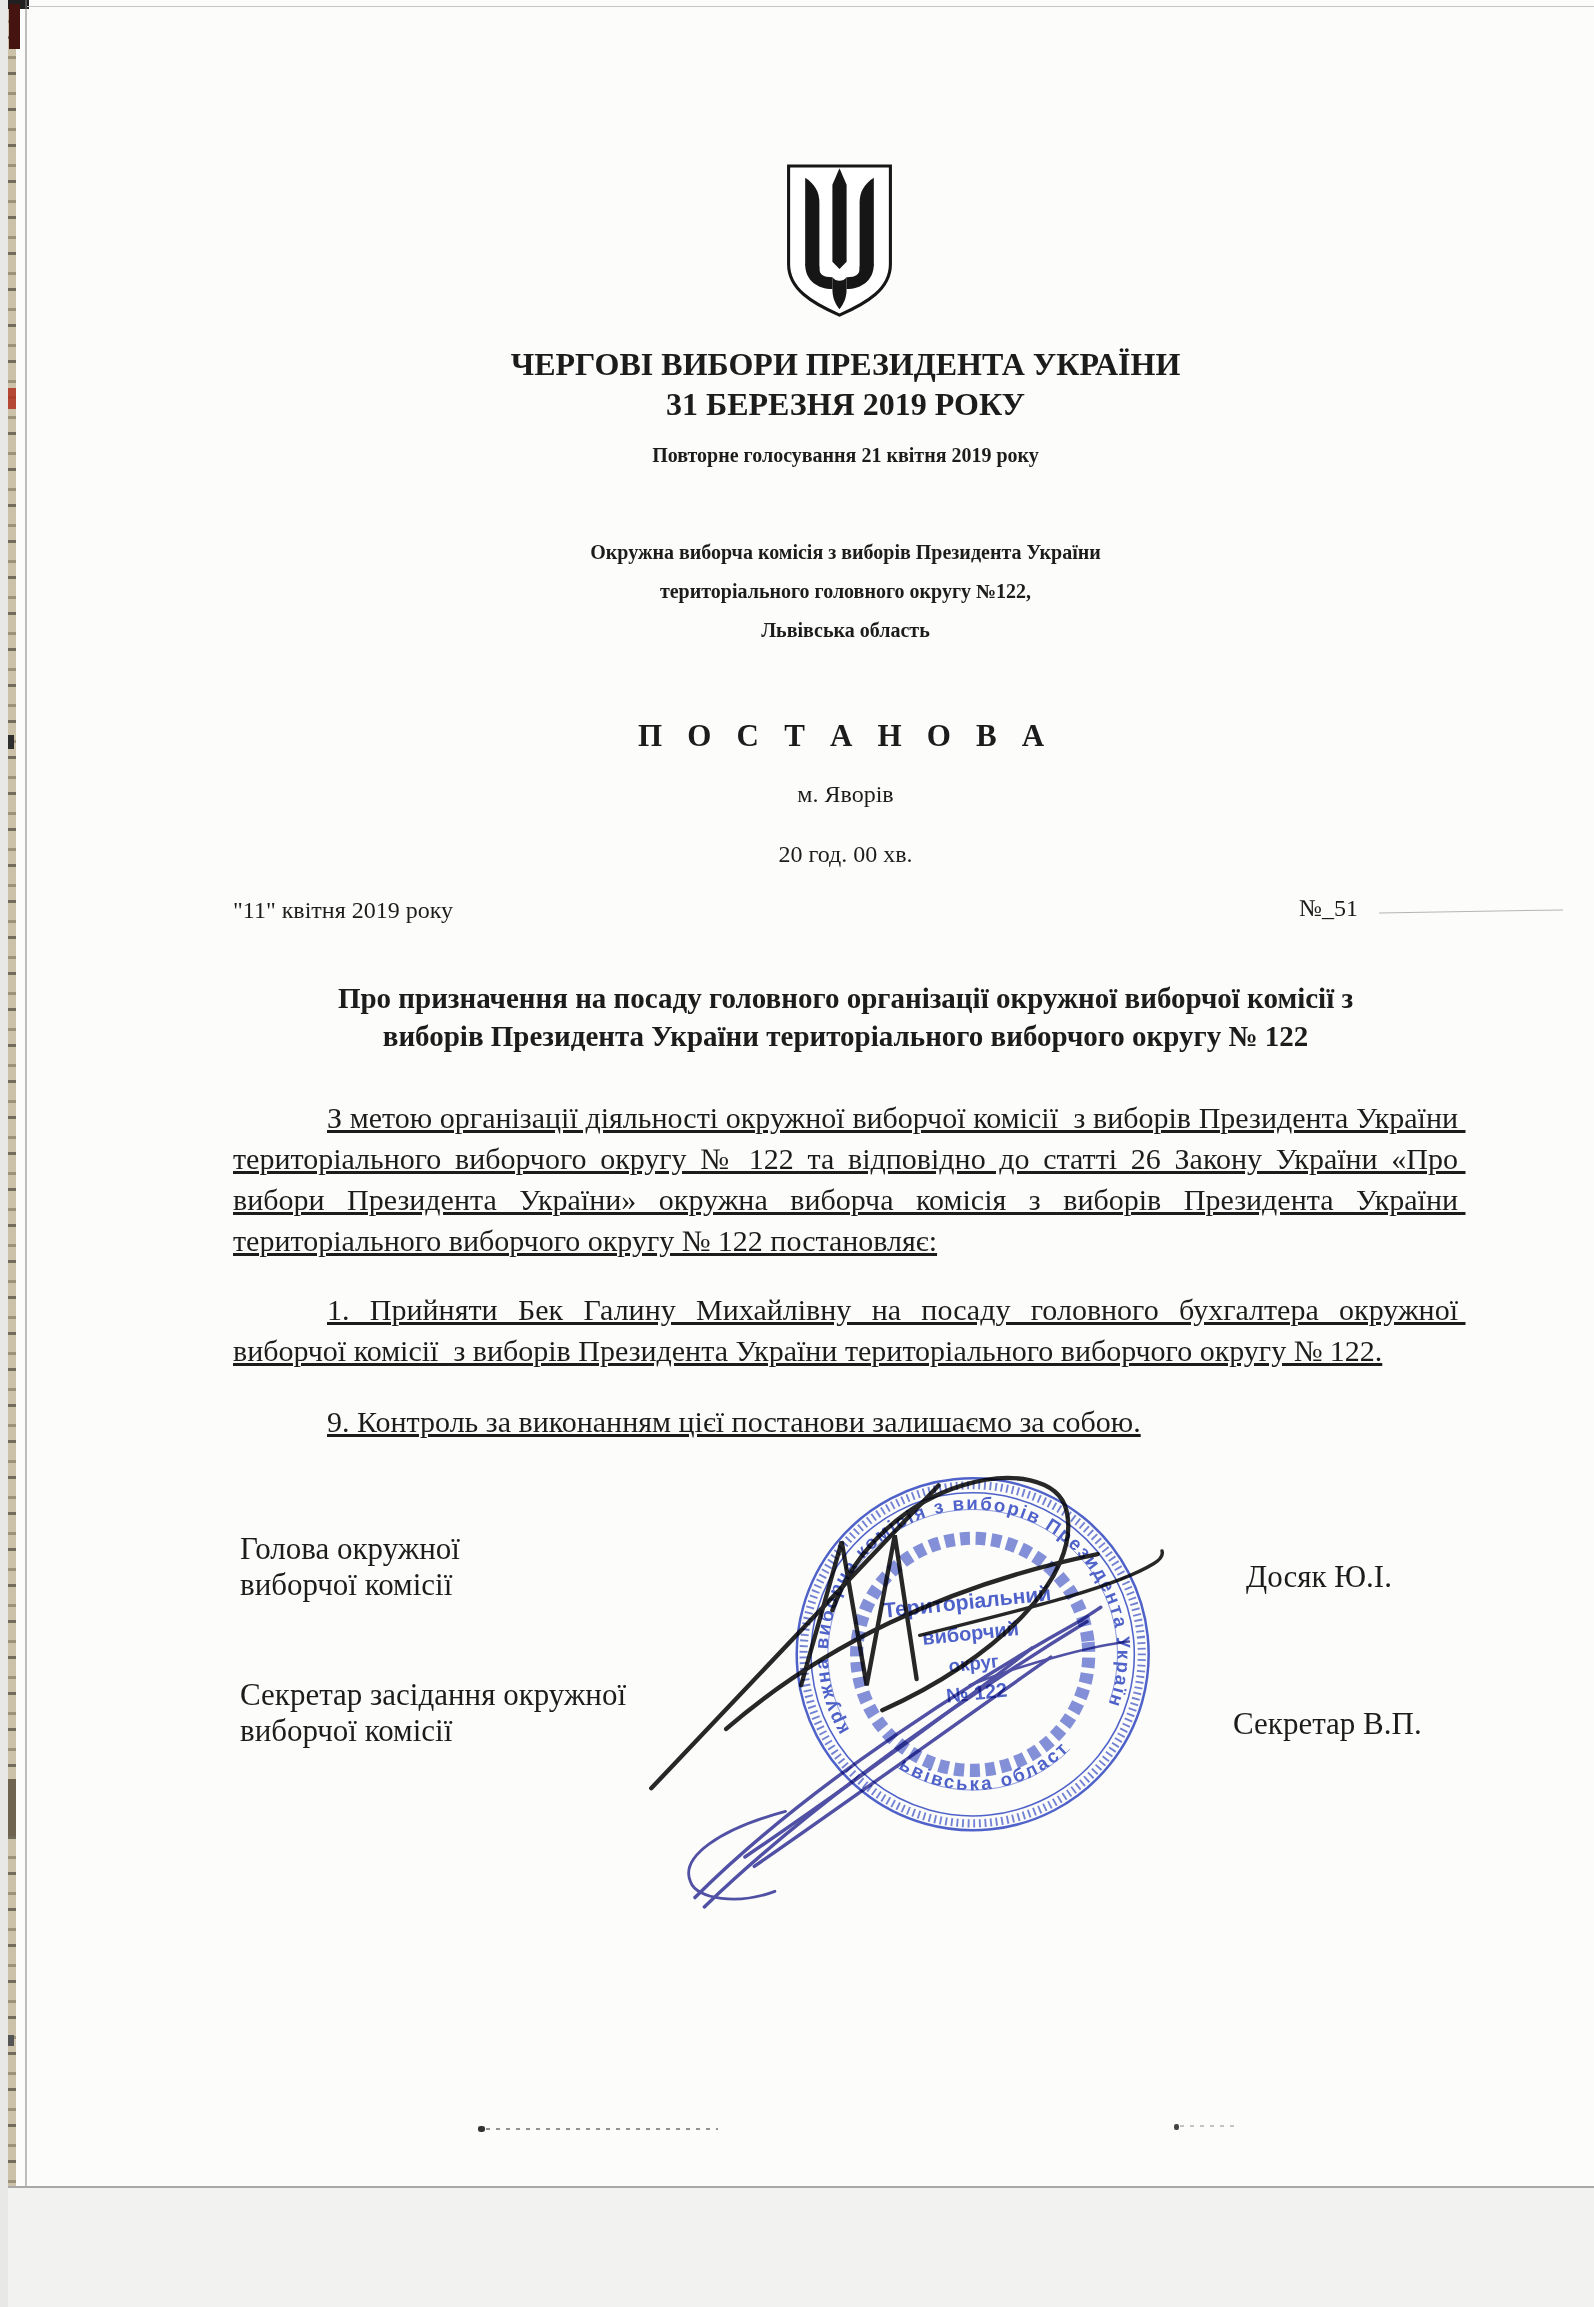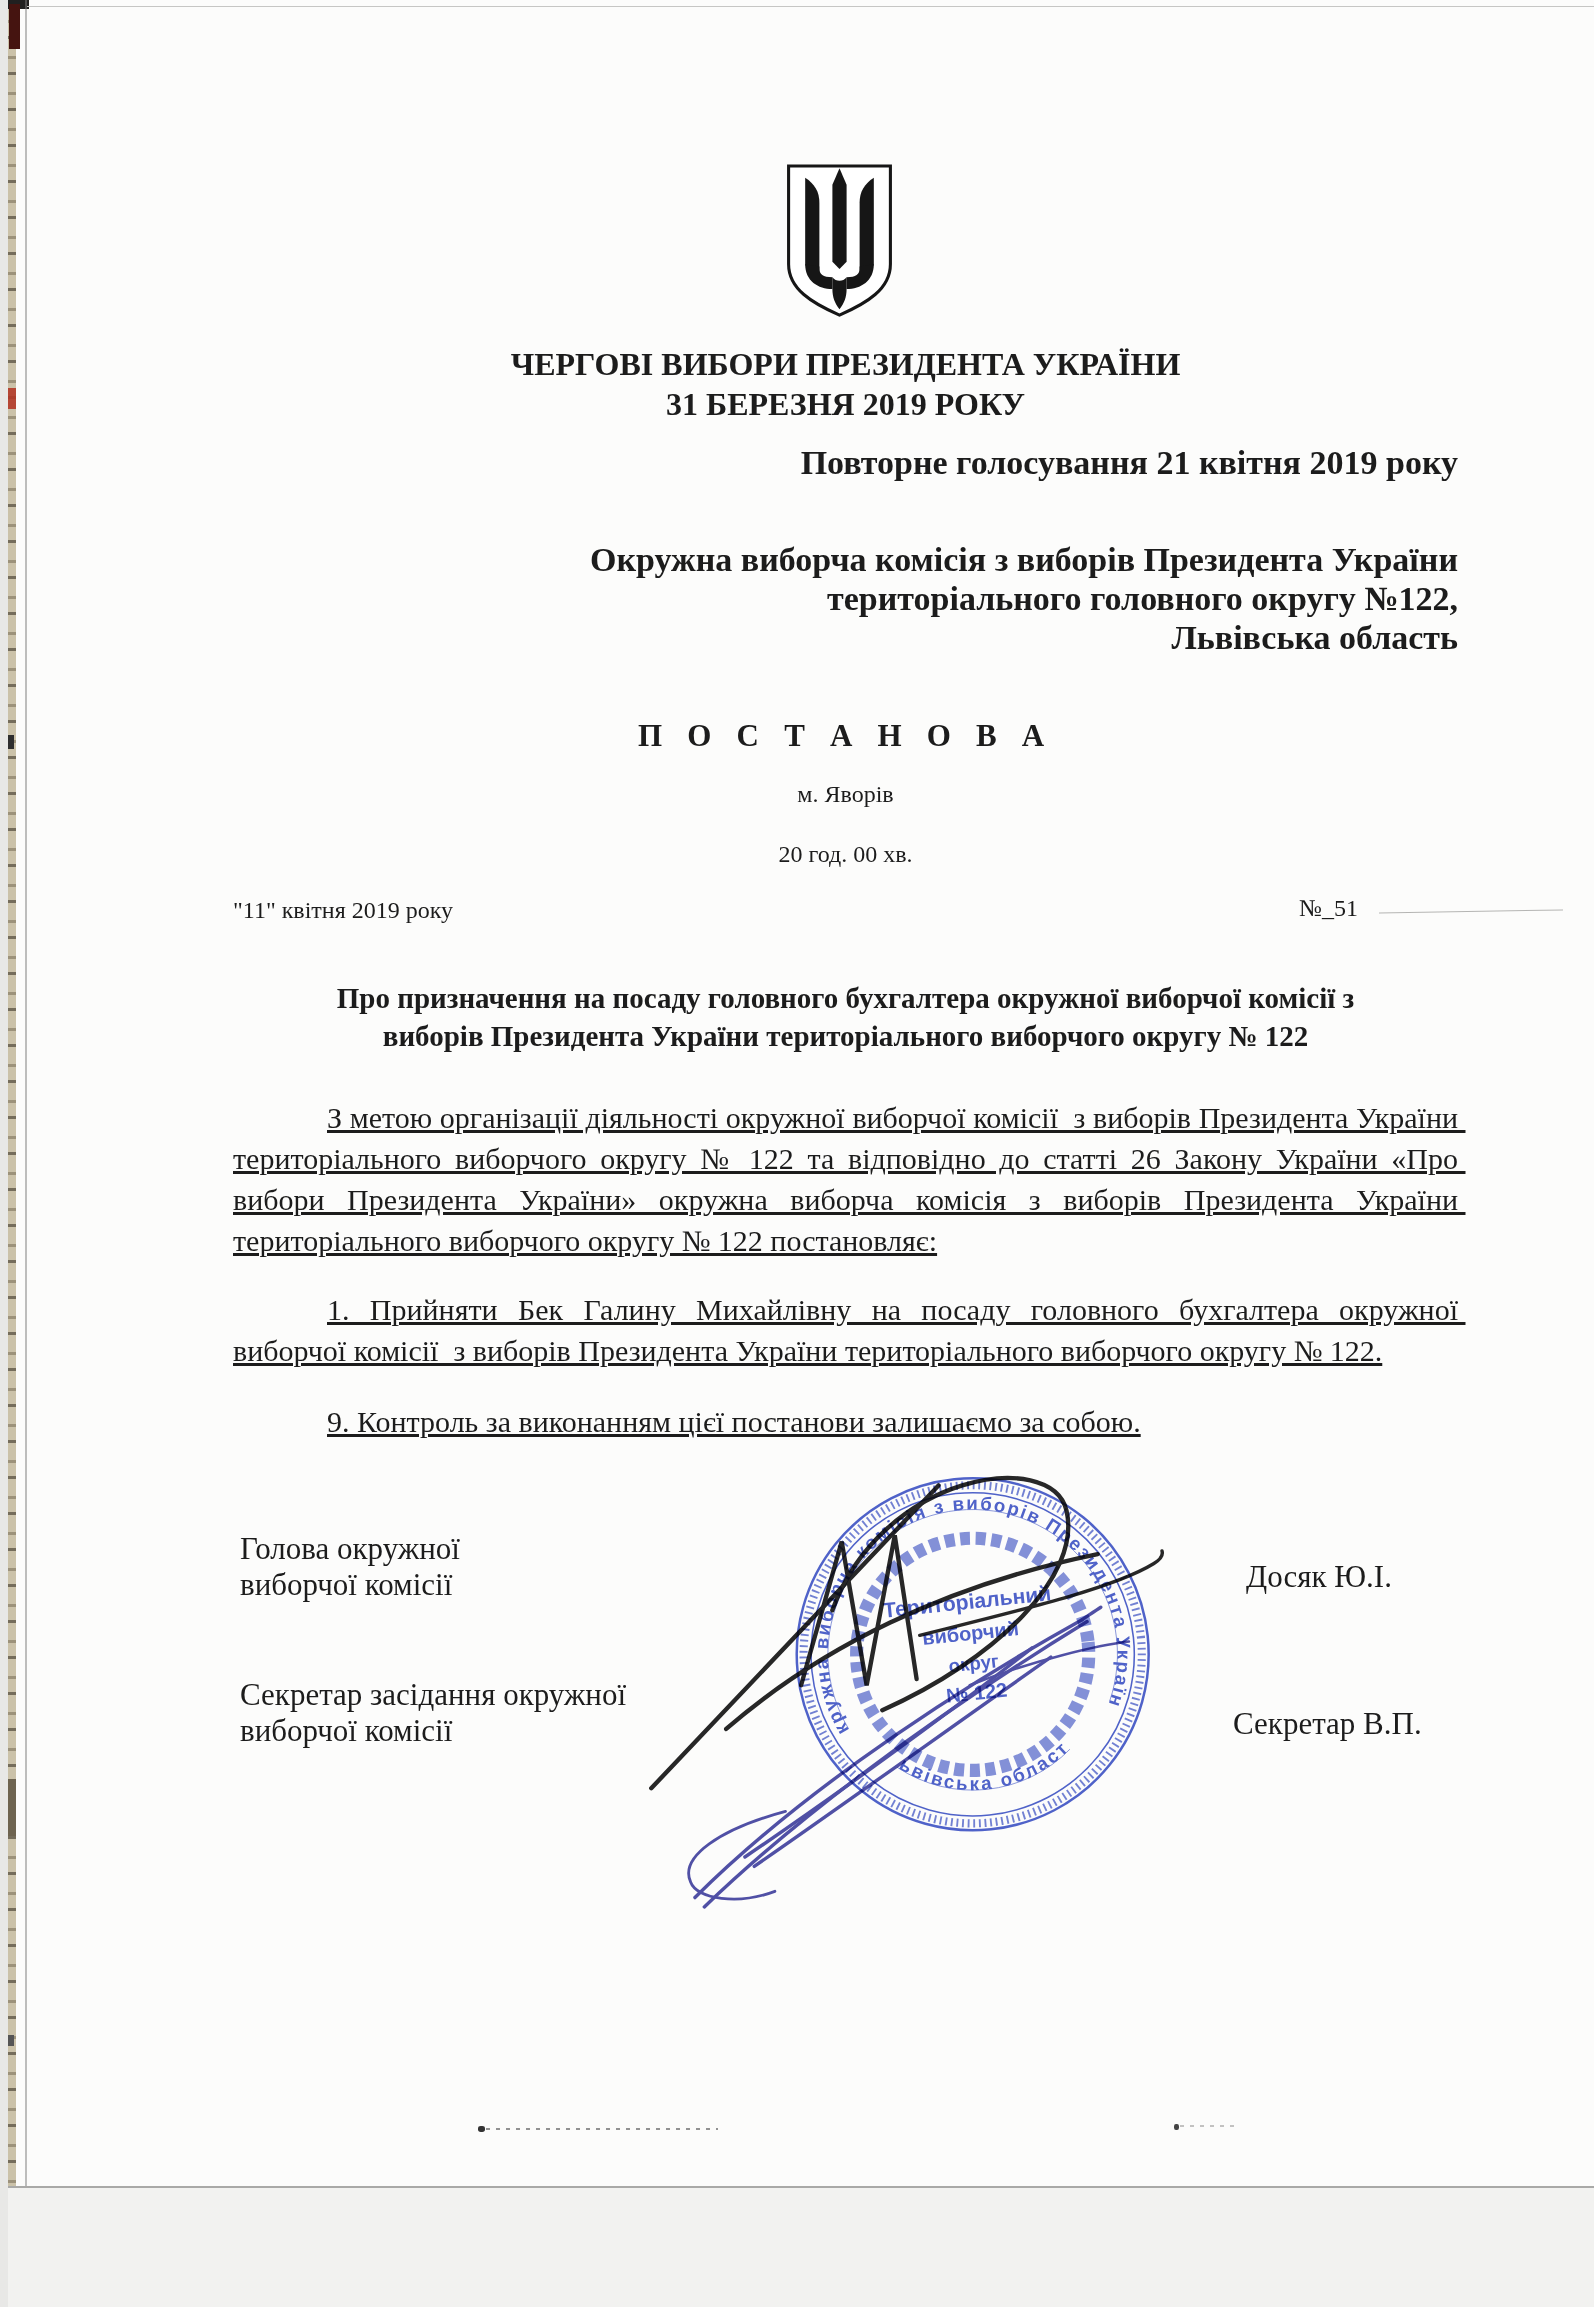--- a/index.html
+++ b/index.html
@@ -18,21 +18,21 @@
       rgba(80,68,46,.38) 16px 19px, rgba(203,194,169,0) 19px 36px);
   }
   .edge-line-v{left:17px; top:0; width:1.9px; height:2307px; background:#7d7d7d; opacity:.5;}
   .edge-line-top{left:19px; top:5.6px; width:1576px; height:1.2px; background:#c6c6c4;}
   .bottom-line{left:0; top:2186px; width:1595px; height:1.9px; background:#a9a9a7;}
   .below-page{left:0; top:2188px; width:1595px; height:119px; background:#f2f2f0;}
   .mark{position:absolute;}
   
   .center-col{left:225px; width:1225px; text-align:center;}
   .t-title{font-size:32px; font-weight:bold; line-height:39px;}
-  .t-sub{font-size:34px; font-weight:bold;text-align:right;}
+  .t-sub{font-size:20px; font-weight:bold;}
   .t-doc{font-size:31px; font-weight:bold; letter-spacing:8.7px;}
   .t-plain{font-size:24px;}
   .t-head{font-size:29px; font-weight:bold; line-height:39px;}
   .para{
     left:225px; width:1225px; font-size:30px; line-height:41px;
     text-align:justify; text-indent:94px; white-space:pre-wrap;text-decoration:underline;
   }
   .sig-label{left:232px; font-size:31px; line-height:36px;}
   .sig-name{font-size:31px;}
   .faint-line{background:#b5b5b3; height:1.2px;}
@@ -74,21 +74,21 @@
   <div class="abs center-col t-sub" style="top:580px;">територіального головного округу №122,</div>
   <div class="abs center-col t-sub" style="top:619px;">Львівська область</div>
 
   <div class="abs center-col t-doc" style="top:718px;">П О С Т А Н О В А</div>
   <div class="abs center-col t-plain" style="top:781px;">м. Яворів</div>
   <div class="abs center-col t-plain" style="top:841px;">20 год. 00 хв.</div>
   <div class="abs t-plain" style="left:225px;top:897px;">"11" квітня 2019 року</div>
   <div class="abs t-plain" style="left:1291px;top:895px;">№_51</div>
   <div class="abs faint-line" style="left:1371px;top:911px;width:184px;transform:rotate(-1deg);"></div>
 
-  <div class="abs center-col t-head" style="top:979px;">Про призначення на посаду головного бухгалтера окружної виборчої комісії  з</div>
+  <div class="abs center-col t-head" style="top:979px;">Про призначення на посаду головного організації окружної виборчої комісії  з</div>
   <div class="abs center-col t-head" style="top:1017px;">виборів Президента України територіального виборчого округу № 122</div>
 
   <div class="abs para" style="top:1097px;">З метою організації діяльності окружної виборчої комісії  з виборів Президента України територіального виборчого округу № 122 та відповідно до статті 26 Закону України «Про вибори Президента України» окружна виборча комісія з виборів Президента України територіального виборчого округу № 122 постановляє:</div>
   <div class="abs para" style="top:1289px;">1. Прийняти Бек Галину Михайлівну на посаду головного бухгалтера окружної виборчої комісії  з виборів Президента України територіального виборчого округу № 122.</div>
   <div class="abs para" style="top:1401px;">9. Контроль за виконанням цієї постанови залишаємо за собою.</div>
 
   <div class="abs sig-label" style="top:1531px;">
     <div>Голова окружної</div>
     <div>виборчої комісії</div>
   </div>

